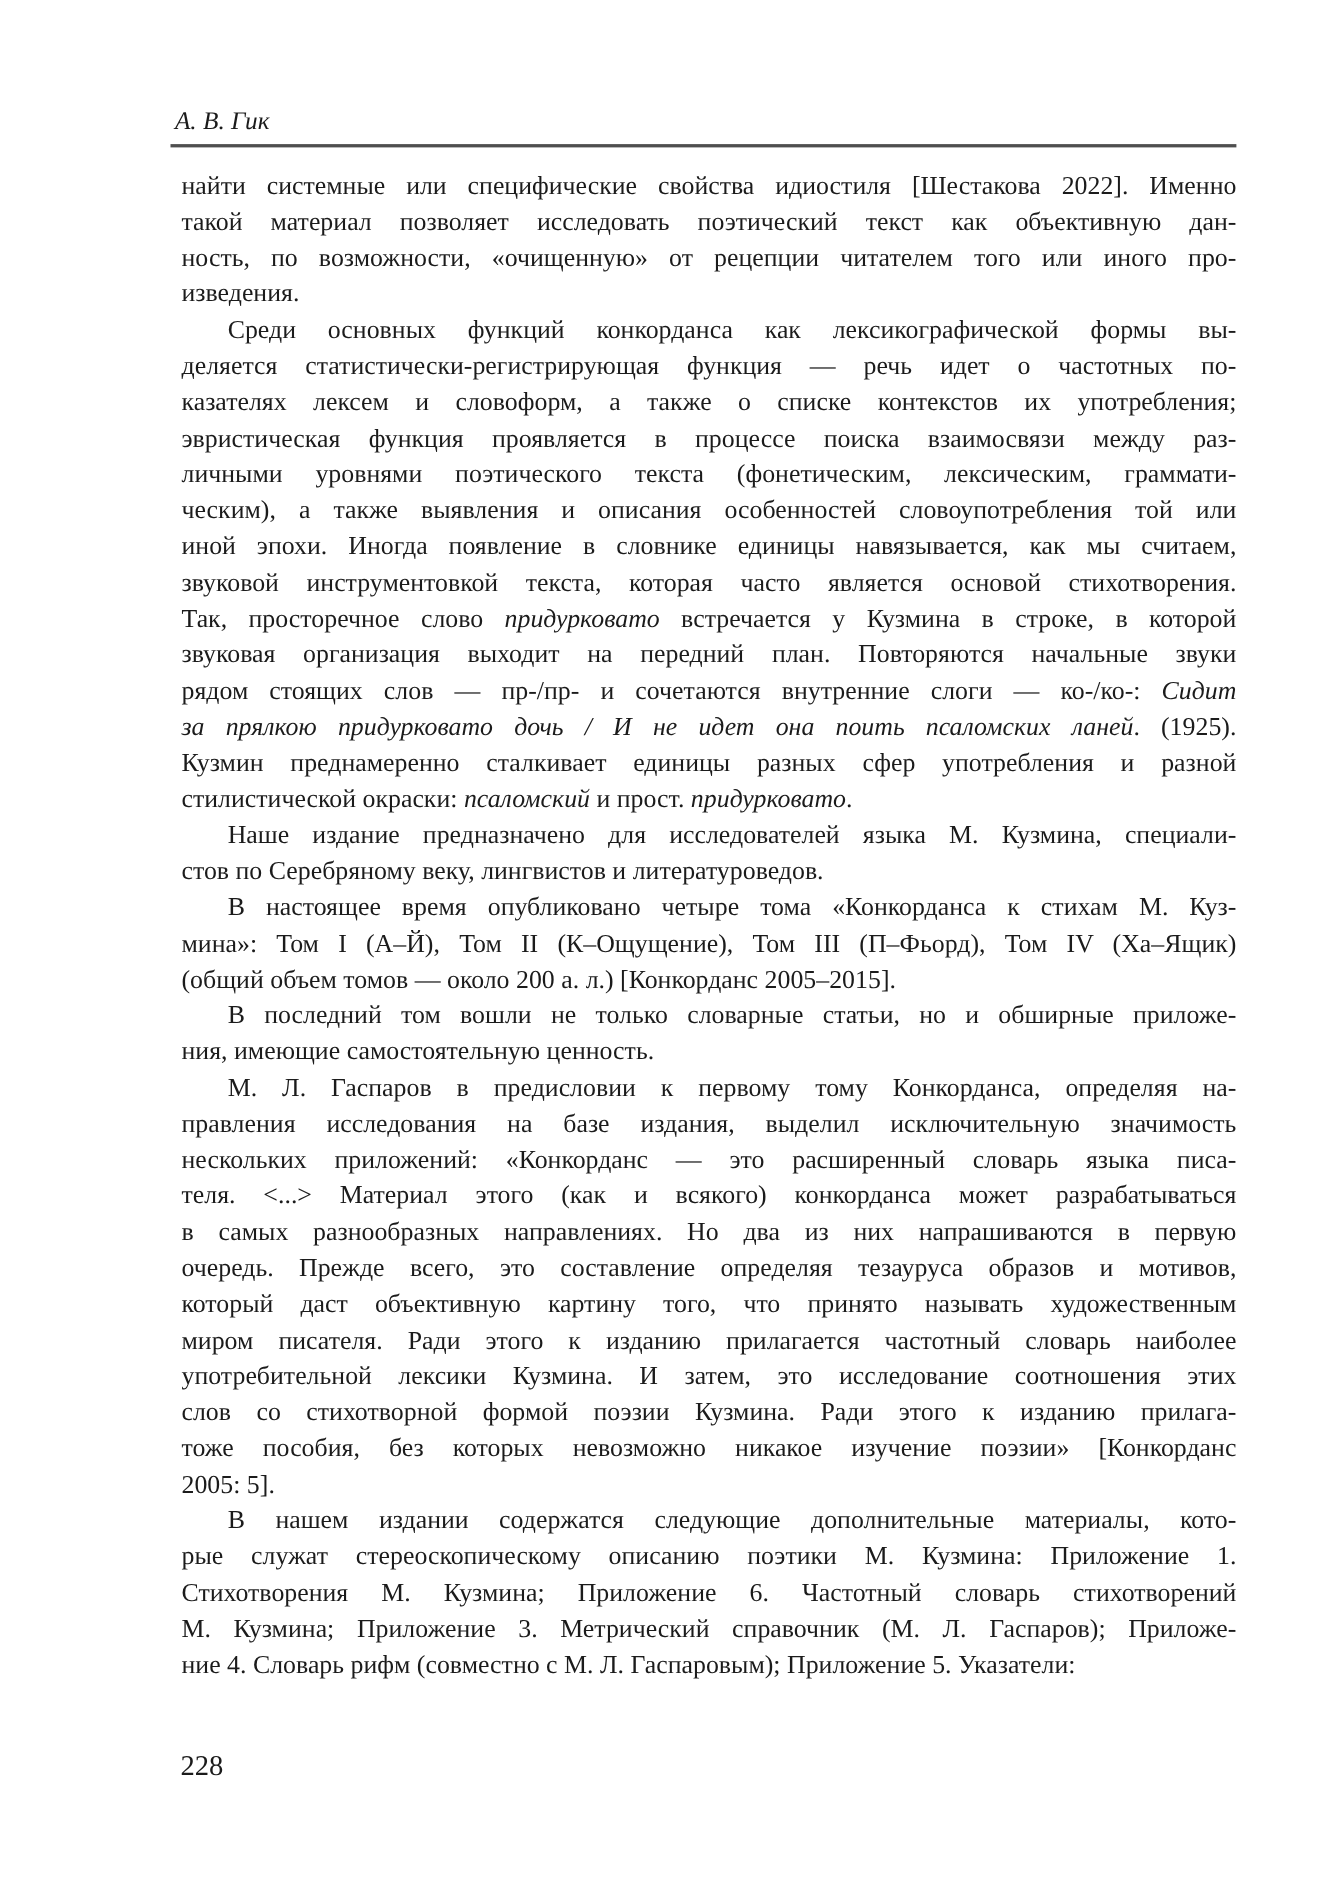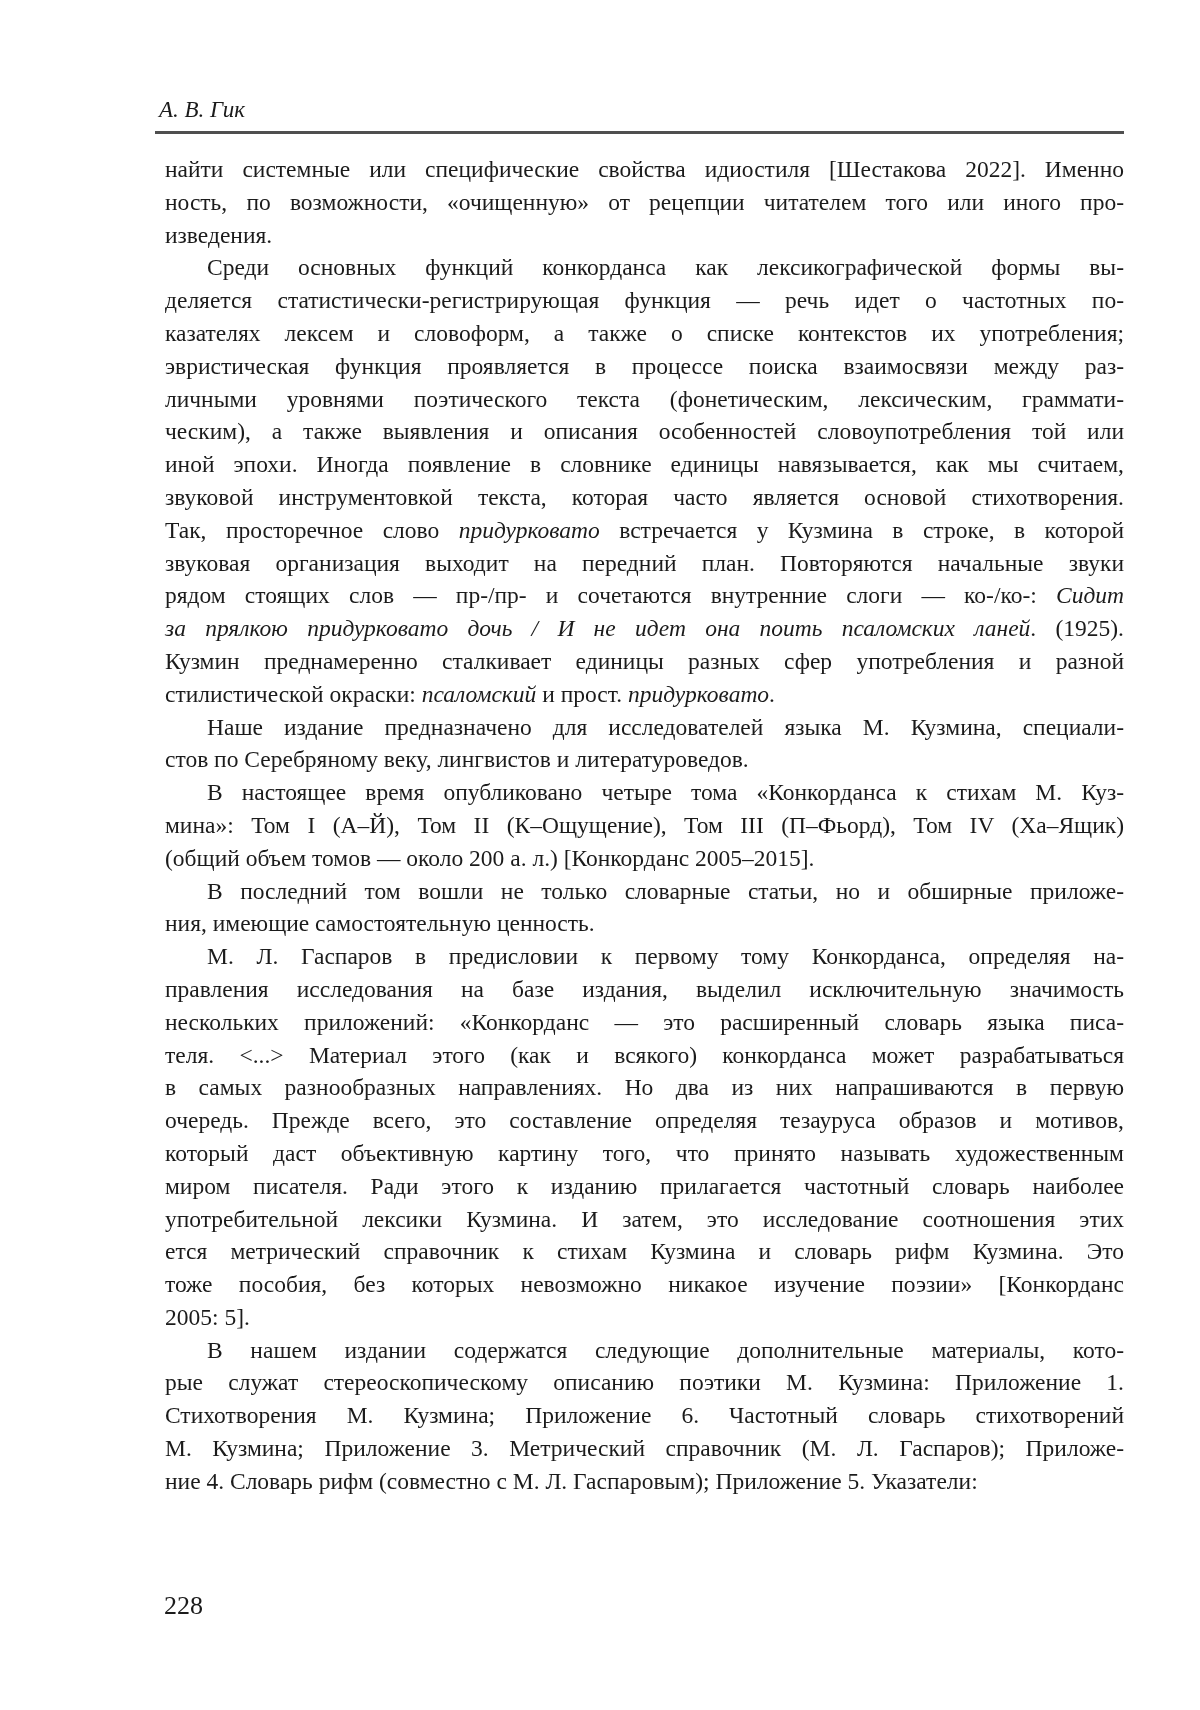--- a/index.html
+++ b/index.html
@@ -59,20 +59,21 @@
 </style>
 </head>
 <body>
 
 <div class="page">
   <div class="running-head">А. В. Гик</div>
   <div class="header-rule"></div>
   <div class="body-text">
       <div class="paragraph">
         <div class="line"><span>найти системные или специфические свойства идиостиля [Шестакова 2022]. Именно</span></div>
+        <div class="line"><span>такой материал позволяет исследовать поэтический текст как объективную дан-</span></div>
         <div class="line"><span>ность, по возможности, «очищенную» от рецепции читателем того или иного про-</span></div>
         <div class="line last"><span>изведения.</span></div>
       </div>
       <div class="paragraph">
         <div class="line indented"><span>Среди основных функций конкорданса как лексикографической формы вы-</span></div>
         <div class="line"><span>деляется статистически-регистрирующая функция — речь идет о частотных по-</span></div>
         <div class="line"><span>казателях лексем и словоформ, а также о списке контекстов их употребления;</span></div>
         <div class="line"><span>эвристическая функция проявляется в процессе поиска взаимосвязи между раз-</span></div>
         <div class="line"><span>личными уровнями поэтического текста (фонетическим, лексическим, граммати-</span></div>
         <div class="line"><span>ческим), а также выявления и описания особенностей словоупотребления той или</span></div>
@@ -101,21 +102,21 @@
       <div class="paragraph">
         <div class="line indented"><span>М. Л. Гаспаров в предисловии к первому тому Конкорданса, определяя на-</span></div>
         <div class="line"><span>правления исследования на базе издания, выделил исключительную значимость</span></div>
         <div class="line"><span>нескольких приложений: «Конкорданс — это расширенный словарь языка писа-</span></div>
         <div class="line"><span>теля. &lt;...&gt; Материал этого (как и всякого) конкорданса может разрабатываться</span></div>
         <div class="line"><span>в самых разнообразных направлениях. Но два из них напрашиваются в первую</span></div>
         <div class="line"><span>очередь. Прежде всего, это составление определяя тезауруса образов и мотивов,</span></div>
         <div class="line"><span>который даст объективную картину того, что принято называть художественным</span></div>
         <div class="line"><span>миром писателя. Ради этого к изданию прилагается частотный словарь наиболее</span></div>
         <div class="line"><span>употребительной лексики Кузмина. И затем, это исследование соотношения этих</span></div>
-        <div class="line"><span>ется метрический справочник к стихам Кузмина и словарь рифм Кузмина. Это</span></div>
+        <div class="line"><span>слов со стихотворной формой поэзии Кузмина. Ради этого к изданию прилага-</span></div>
         <div class="line"><span>тоже пособия, без которых невозможно никакое изучение поэзии» [Конкорданс</span></div>
         <div class="line last"><span>2005: 5].</span></div>
       </div>
       <div class="paragraph">
         <div class="line indented"><span>В нашем издании содержатся следующие дополнительные материалы, кото-</span></div>
         <div class="line"><span>рые служат стереоскопическому описанию поэтики М. Кузмина: Приложение 1.</span></div>
         <div class="line"><span>Стихотворения М. Кузмина; Приложение 6. Частотный словарь стихотворений</span></div>
         <div class="line"><span>М. Кузмина; Приложение 3. Метрический справочник (М. Л. Гаспаров); Приложе-</span></div>
         <div class="line last"><span>ние 4. Словарь рифм (совместно с М. Л. Гаспаровым); Приложение 5. Указатели:</span></div>
       </div>

